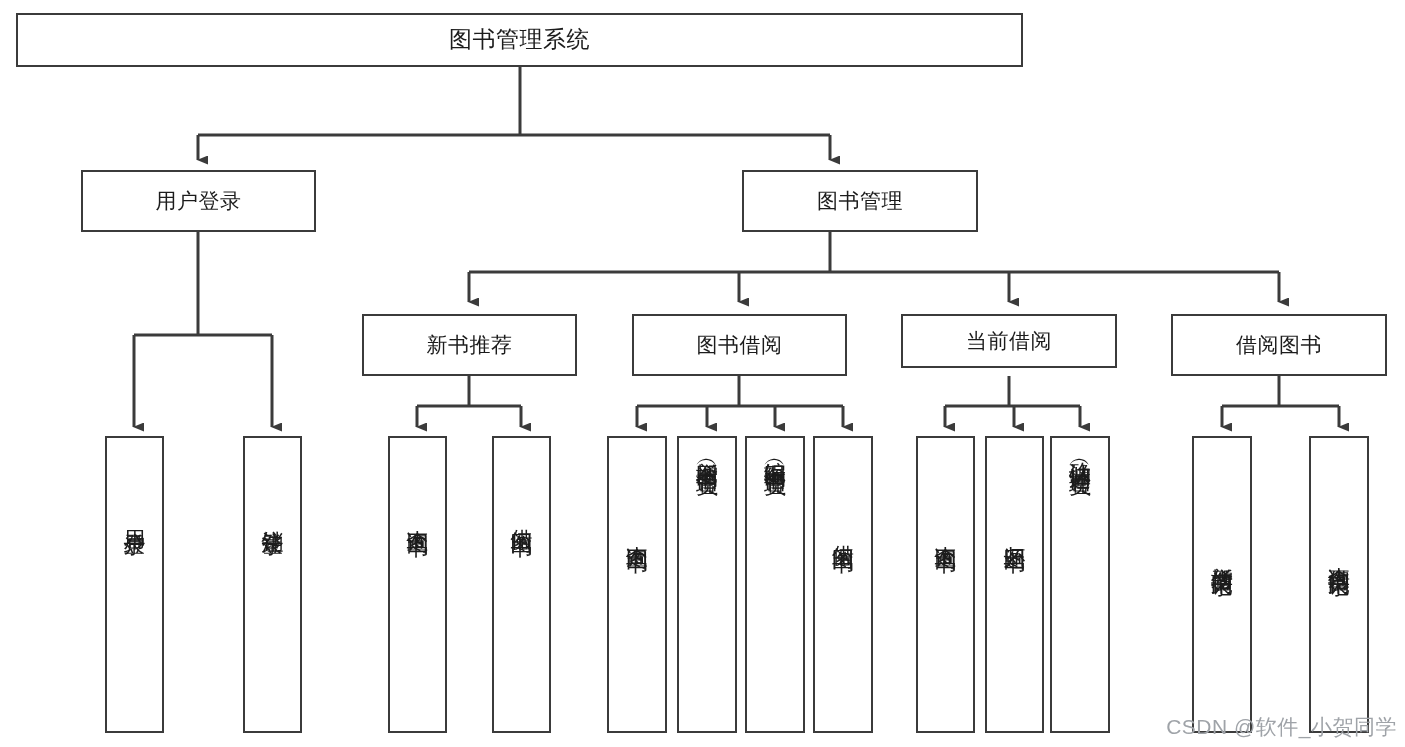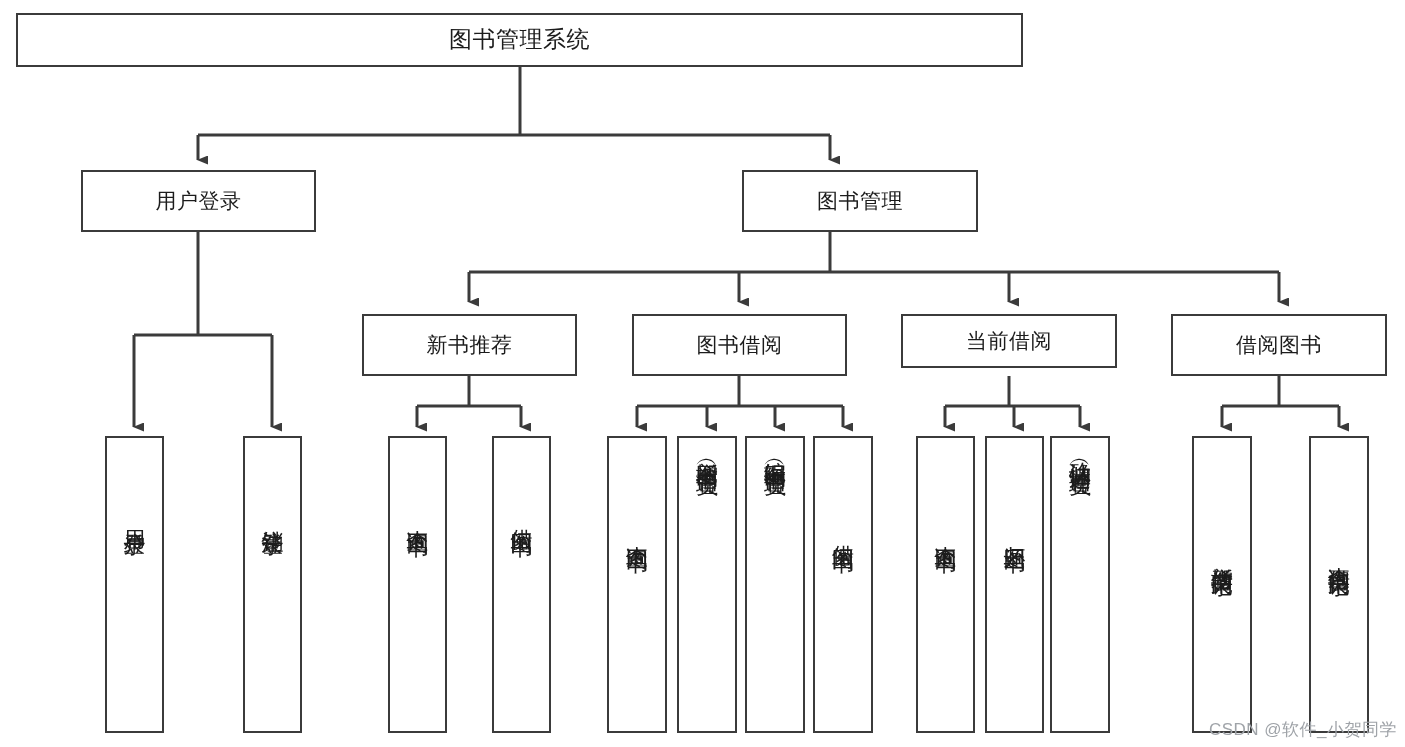--- a/index.html
+++ b/index.html
@@ -69,21 +69,21 @@
     left: 0;
     top: 0;
     width: 1405px;
     height: 747px;
     pointer-events: none;
   }
   .watermark {
     position: absolute;
     right: 8px;
     bottom: 6px;
-    font-size: 17px;
+    font-size: 21px;
     color: #9fa3a8;
     white-space: nowrap;
     letter-spacing: 0.5px;
   }
 </style>
 </head>
 <body>
 
 <div id="diagram-canvas">
 

